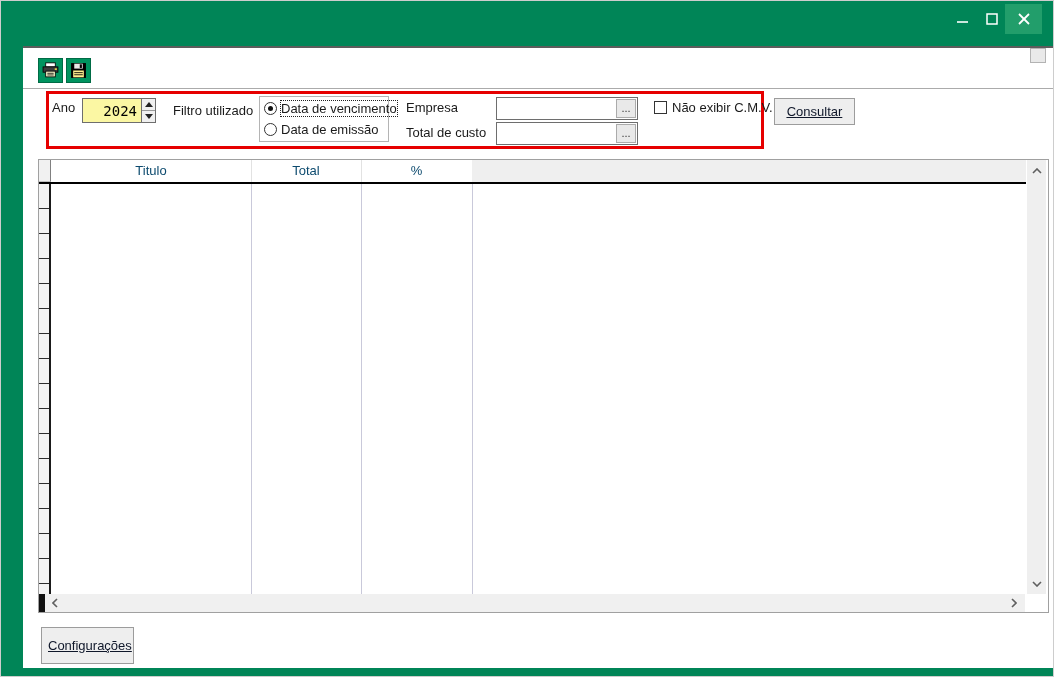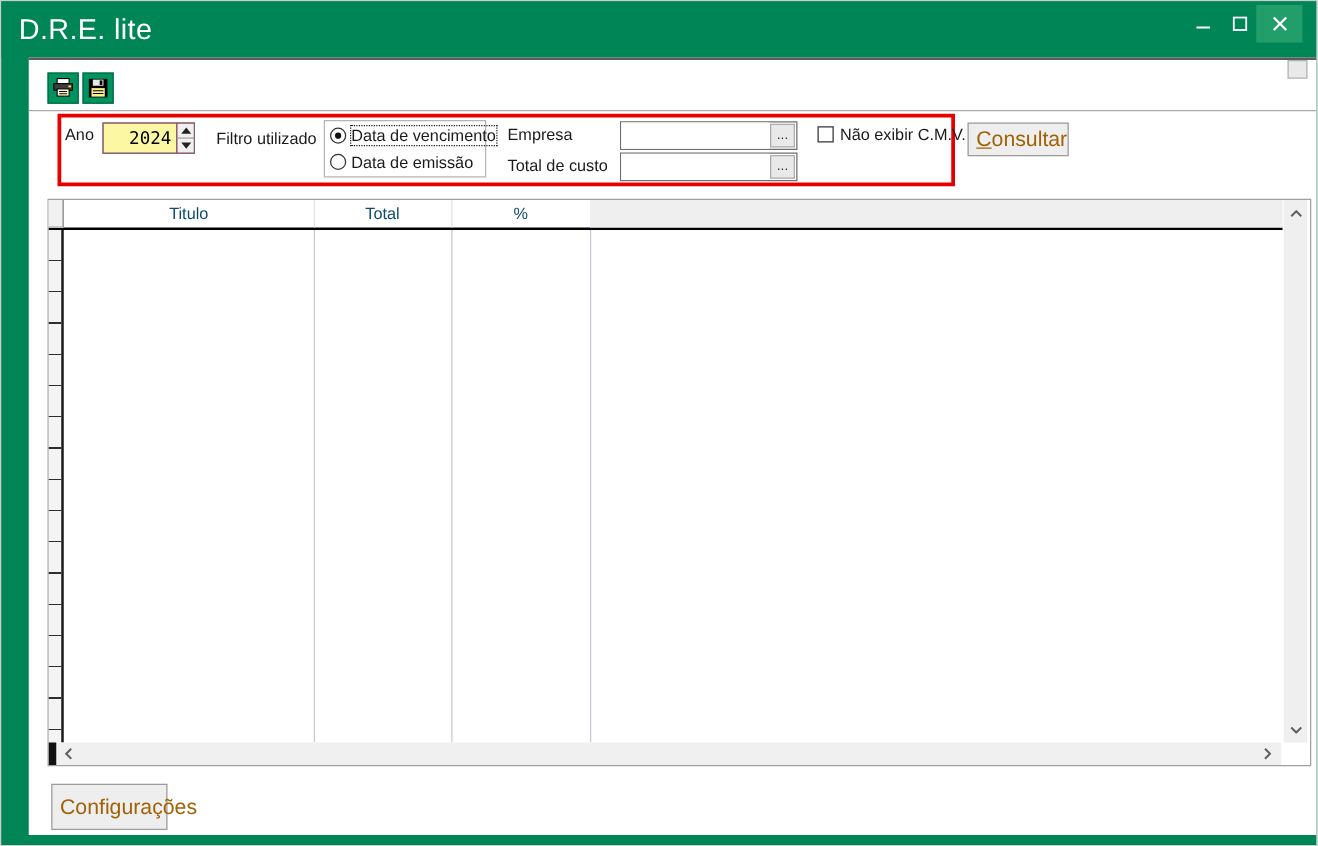--- a/index.html
+++ b/index.html
@@ -15,40 +15,40 @@
   
   .client{position:absolute;left:22px;top:45px;width:1036px;height:622px;background:#fff;}
   .client-topline{position:absolute;left:0;top:0;width:100%;height:2px;background:#5c5c5c;}
   .toolbar-sep{position:absolute;left:0;top:42px;width:100%;height:1px;background:#ababab;}
   .tbtn{position:absolute;top:12px;width:25px;height:25px;background:#00935f;border:1px solid #006b45;padding:0;display:flex;align-items:center;justify-content:center;cursor:pointer;}
   .tbtn.print{left:15px;} .tbtn.save{left:43px;}
   .grip{position:absolute;left:1007px;top:2px;width:16px;height:15px;background:#e9e9e9;border:1px solid #b3b3b3;}
   
   .red-frame{position:absolute;left:23px;top:45px;width:718px;height:58px;border:3px solid #e60000;pointer-events:none;}
   .flabel{position:absolute;height:16px;line-height:16px;white-space:nowrap;}
-  .spin-wrap{position:absolute;left:59px;top:52px;width:74px;height:25px;border:1px solid #6e6e6e;background:#be185d;}
+  .spin-wrap{position:absolute;left:59px;top:52px;width:74px;height:25px;border:1px solid #6e6e6e;background:#6d28d9;}
   .spin-input{position:absolute;left:0;top:0;width:58px;height:23px;border:none;background:#fbf7a3;font-family:"DejaVu Sans Mono",monospace;font-size:14px;text-align:right;padding-right:4px;outline:none;}
   .spin-btns{position:absolute;right:0;top:0;width:14px;height:23px;border-left:1px solid #6e6e6e;display:flex;flex-direction:column;}
   .spin-up,.spin-down{flex:1;background:#f0f0f0;position:relative;cursor:pointer;}
   .spin-up{border-bottom:1px solid #9a9a9a;}
   .spin-up::after{content:"";position:absolute;left:3px;top:3px;border-left:4px solid transparent;border-right:4px solid transparent;border-bottom:5px solid #222;}
   .spin-down::after{content:"";position:absolute;left:3px;top:3px;border-left:4px solid transparent;border-right:4px solid transparent;border-top:5px solid #222;}
   .radio-group{position:absolute;left:236px;top:50px;width:130px;height:46px;border:1px solid #b4b4b4;background:#fff;}
   .radio-row{position:absolute;left:4px;height:17px;display:flex;align-items:center;gap:4px;cursor:pointer;}
   .radio-row.r1{top:3px;text-align:right;} .radio-row.r2{top:24px;}
   .radio-circ{width:13px;height:13px;border:1px solid #333;border-radius:50%;background:#fff;position:relative;flex:none;}
   .radio-circ.sel::after{content:"";position:absolute;left:3px;top:3px;width:5px;height:5px;border-radius:50%;background:#111;}
   .radio-lbl{white-space:nowrap;}
   .radio-lbl.focused{outline:1px dotted #222;}
   .txt-wrap{position:absolute;width:142px;height:23px;border:1px solid #6e6e6e;background:#fff;}
   .txt-input{position:absolute;left:0;top:0;width:118px;height:21px;border:none;outline:none;font-family:inherit;font-size:13px;padding:0 4px;}
   .browse-btn{position:absolute;right:1px;top:1px;width:20px;height:19px;background:#e9e9e9;border:1px solid #ababab;font-size:11px;line-height:9px;color:#333;padding:0;cursor:pointer;}
   .chk-row{position:absolute;left:631px;top:54px;display:flex;align-items:center;gap:5px;cursor:pointer;}
   .chk-box{width:13px;height:13px;border:1px solid #333;background:#fff;flex:none;}
-  .push-btn{position:absolute;background:#eeeeee;border:1px solid #9c9c9c;font-family:inherit;font-size:17px;color:#a16207;cursor:pointer;}
+  .push-btn{position:absolute;background:#eeeeee;border:1px solid #9c9c9c;font-family:inherit;font-size:13px;color:#0f172a;cursor:pointer;text-decoration:underline;}
   .consultar{left:751px;top:52px;width:81px;height:27px;}
   .config{left:18px;top:581px;width:93px;height:37px;text-align:center;}
   .accel{text-decoration:underline;}
   
   .grid{position:absolute;left:15px;top:113px;width:1011px;height:454px;border:1px solid #a0a0a0;background:#fff;}
   .grid-header{position:absolute;left:0;top:0;width:987px;height:24px;border-bottom:2px solid #000;background:#fff;}
   .ind-head{position:absolute;left:0;top:0;width:12px;height:22px;background:#f1f1f1;border-right:1px solid #808080;border-bottom:1px solid #c0c0c0;}
   .hcell{position:absolute;top:0;height:22px;line-height:22px;text-align:center;color:#0c4a6e;}
   .hcell.titulo{left:12px;width:200px;}
   .hcell.total{left:212px;width:110px;}
@@ -65,21 +65,20 @@
   .hscroll .block{position:absolute;left:0;top:0;width:6px;height:18px;background:#111;}
   .hscroll .arrow{position:absolute;top:0;width:18px;height:18px;display:flex;align-items:center;justify-content:center;cursor:pointer;}
   .hscroll .left{left:7px;} .hscroll .right{right:2px;}
 </style>
 </head>
 <body>
 
 <div class="stage">
 
   <div class="titlebar">
-    <div class="title">D.R.E. lite</div>
     <div class="winbtn min">
       <svg width="11" height="11">
           <line x1="0" y1="8" x2="11" y2="8" stroke="#fff" stroke-width="1.6"></line>
         </svg>
     </div>
     <div class="winbtn max">
       <svg width="12" height="12">
           <rect x="1" y="1" width="10" height="10" fill="none" stroke="#fff" stroke-width="1.5"></rect>
         </svg>
     </div>

